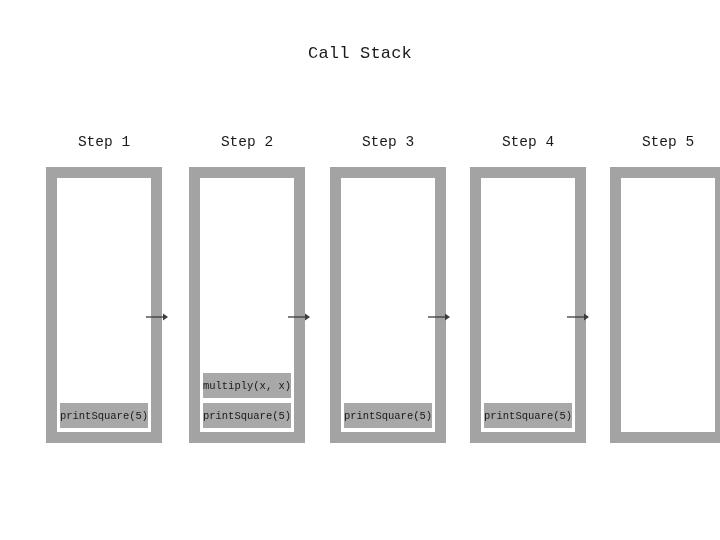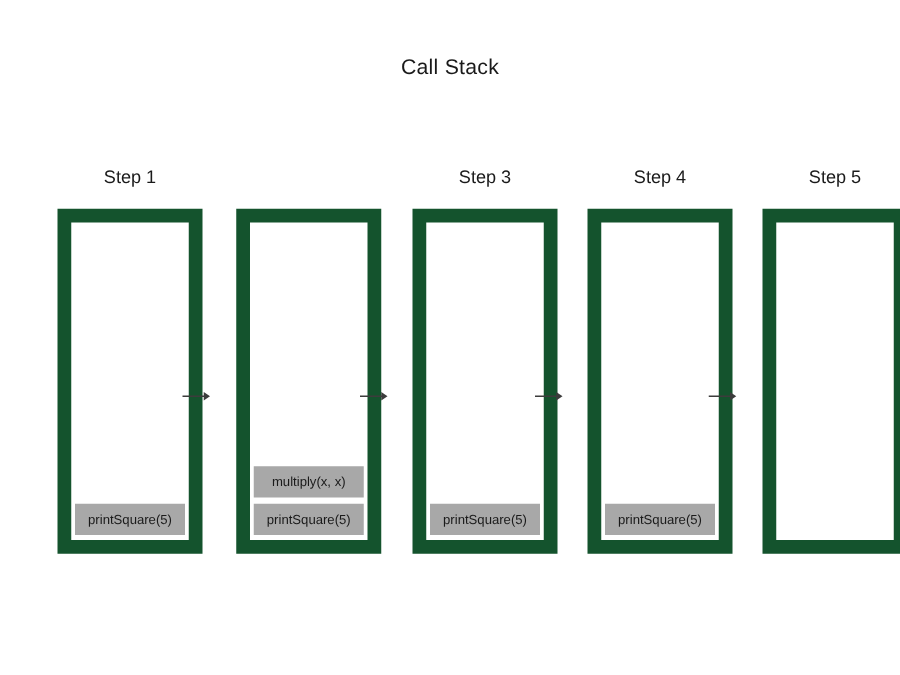--- a/index.html
+++ b/index.html
@@ -12,20 +12,21 @@
     background: #ffffff;
     font-family: "Liberation Sans", sans-serif;
     overflow: hidden;
     position: relative;
   }
 
   #diagram {
     position: relative;
     width: 720px;
     height: 540px;
+    font-family: Liberation Mono, monospace;
   }
 
   .title {
     position: absolute;
     top: 44px;
     left: 0;
     width: 720px;
     text-align: center;
     font-size: 17px;
     color: #1a1a1a;
@@ -59,21 +60,21 @@
   }
 
   .stack-box {
     position: absolute;
     top: 33px;
     left: 0;
     width: 116px;
     height: 276px;
     box-sizing: border-box;
     background: #ffffff;
-    border: 11px solid #14532d;
+    border: 11px solid #a3a3a3;
     display: flex;
     flex-direction: column;
     justify-content: flex-end;
     align-items: center;
     padding-bottom: 4px;
   }
 
   .frame {
     width: 88px;
     height: 25px;
@@ -113,20 +114,21 @@
   <div class="steps-row">
 
     <div class="step-col" style="left:22px;">
       <div class="step-label">Step 1</div>
       <div class="stack-box">
         <div class="frame">printSquare(5)</div>
       </div>
     </div>
 
     <div class="step-col" style="left:165px;">
+      <div class="step-label">Step 2</div>
       <div class="stack-box">
         <div class="frame">multiply(x, x)</div>
         <div class="frame">printSquare(5)</div>
       </div>
     </div>
 
     <div class="step-col" style="left:306px;">
       <div class="step-label">Step 3</div>
       <div class="stack-box">
         <div class="frame">printSquare(5)</div>

